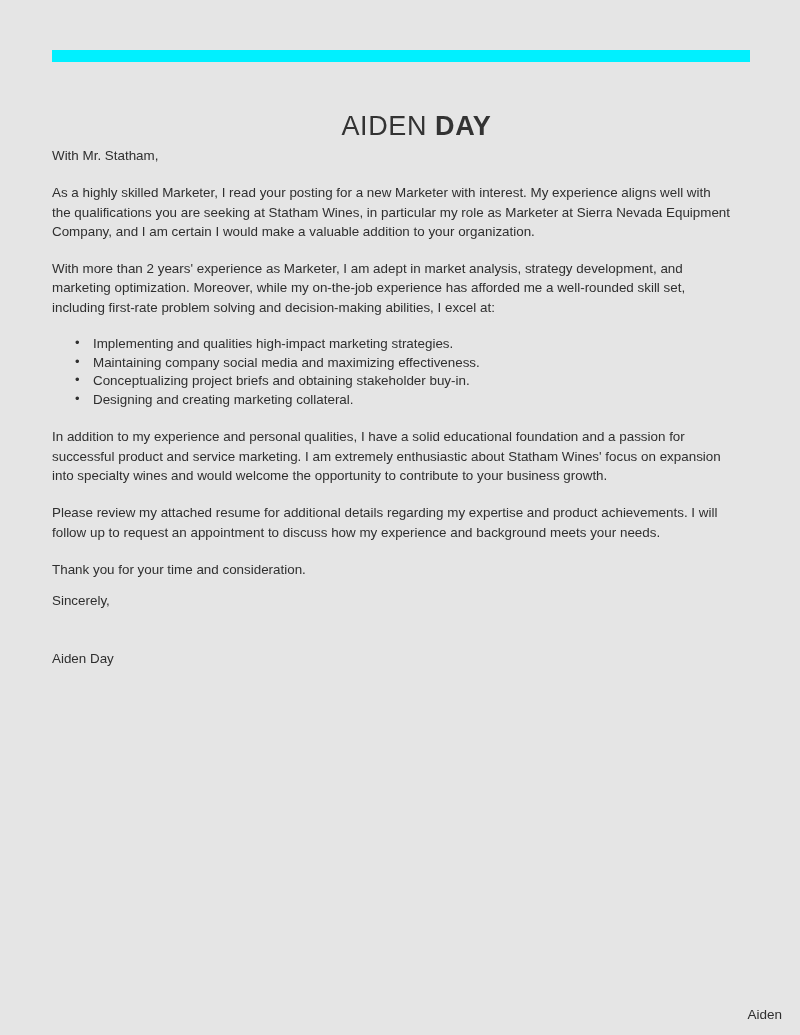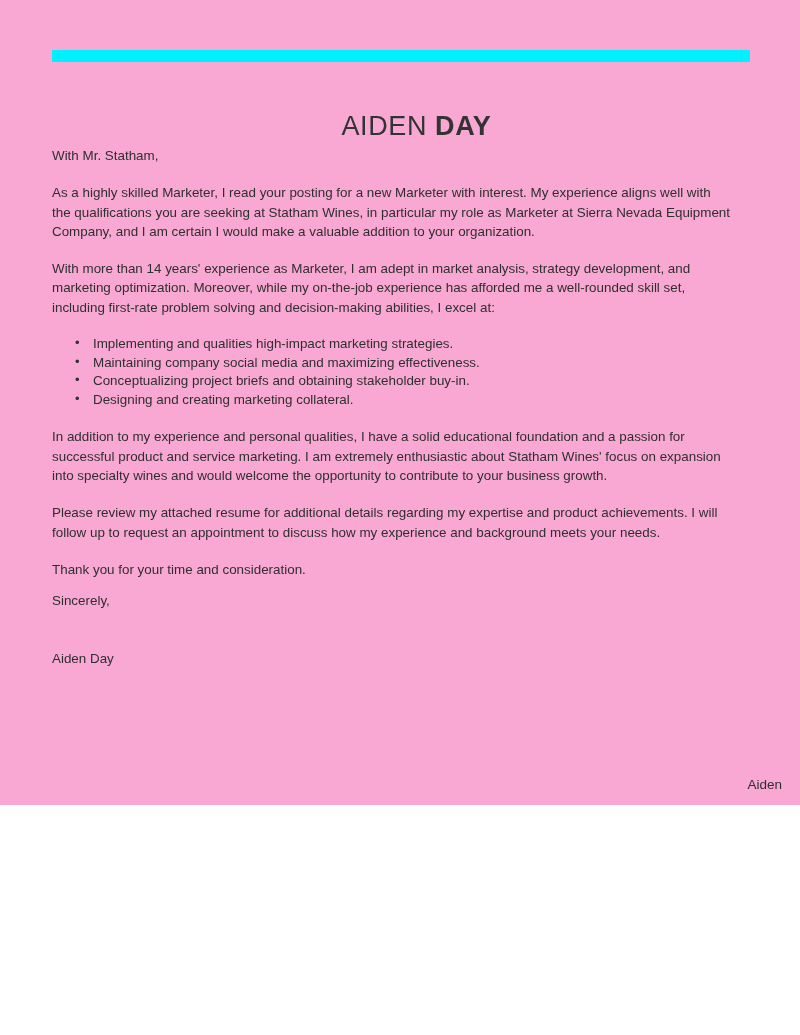--- a/index.html
+++ b/index.html
@@ -14,22 +14,22 @@
     font-family: "Liberation Sans", sans-serif;
     color: #2b2b2b;
     -webkit-font-smoothing: antialiased;
   }
 
   .page {
     position: absolute;
     top: 0;
     left: 0;
     width: 800px;
-    height: 805px;
-    background: #f9a8d4;
+    height: 1035px;
+    background: #e5e5e5;
     overflow: hidden;
   }
 
   
   .accent-bar {
     position: absolute;
     left: 52px;
     top: 50px;
     width: 698px;
     height: 12px;
@@ -148,21 +148,21 @@
     <span class="first">AIDEN</span><span class="sp"> </span><span class="last">DAY</span>
   </div>
 
 
   <div class="body-wrap">
 
     <p class="para salutation">With Mr. Statham,</p>
 
     <p class="para para-block">As a highly skilled Marketer, I read your posting for a new Marketer with interest. My experience aligns well with the qualifications you are seeking at Statham Wines, in particular my role as Marketer at Sierra Nevada Equipment Company, and I am certain I would make a valuable addition to your organization.</p>
 
-    <p class="para para-block">With more than 14 years' experience as Marketer, I am adept in market analysis, strategy development, and marketing optimization. Moreover, while my on-the-job experience has afforded me a well-rounded skill set, including first-rate problem solving and decision-making abilities, I excel at:</p>
+    <p class="para para-block">With more than 2 years' experience as Marketer, I am adept in market analysis, strategy development, and marketing optimization. Moreover, while my on-the-job experience has afforded me a well-rounded skill set, including first-rate problem solving and decision-making abilities, I excel at:</p>
 
     <ul class="bullet-list">
       <li>Implementing and qualities high-impact marketing strategies.</li>
       <li>Maintaining company social media and maximizing effectiveness.</li>
       <li>Conceptualizing project briefs and obtaining stakeholder buy-in.</li>
       <li>Designing and creating marketing collateral.</li>
     </ul>
 
     <p class="para para-block">In addition to my experience and personal qualities, I have a solid educational foundation and a passion for successful product and service marketing. I am extremely enthusiastic about Statham Wines' focus on expansion into specialty wines and would welcome the opportunity to contribute to your business growth.</p>
 

